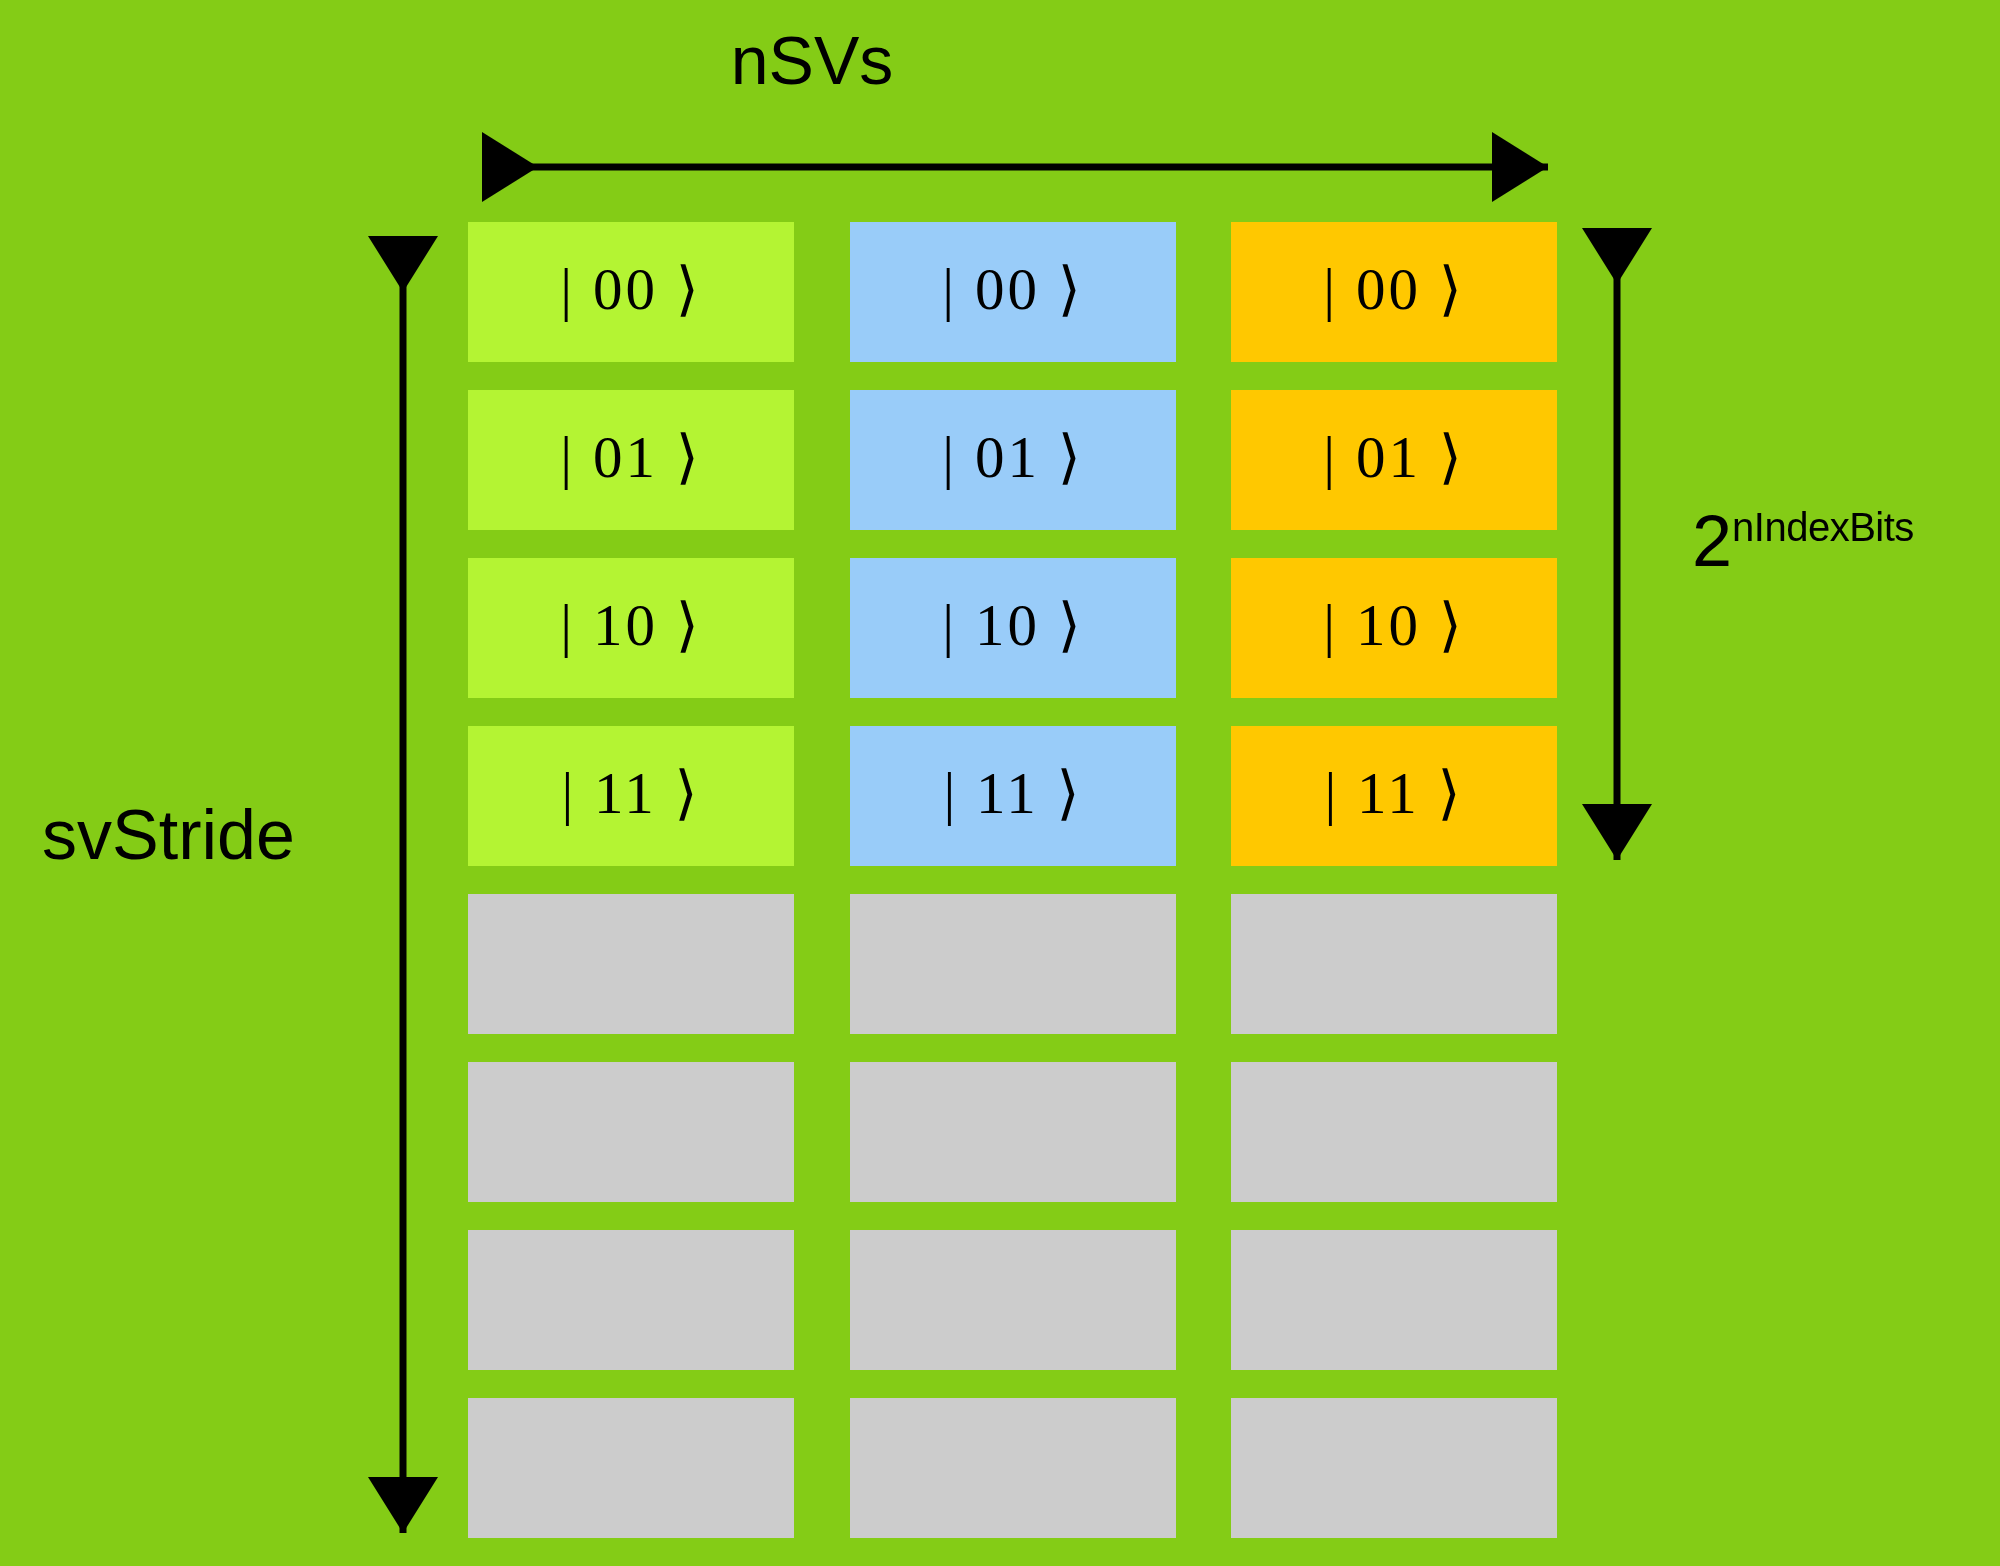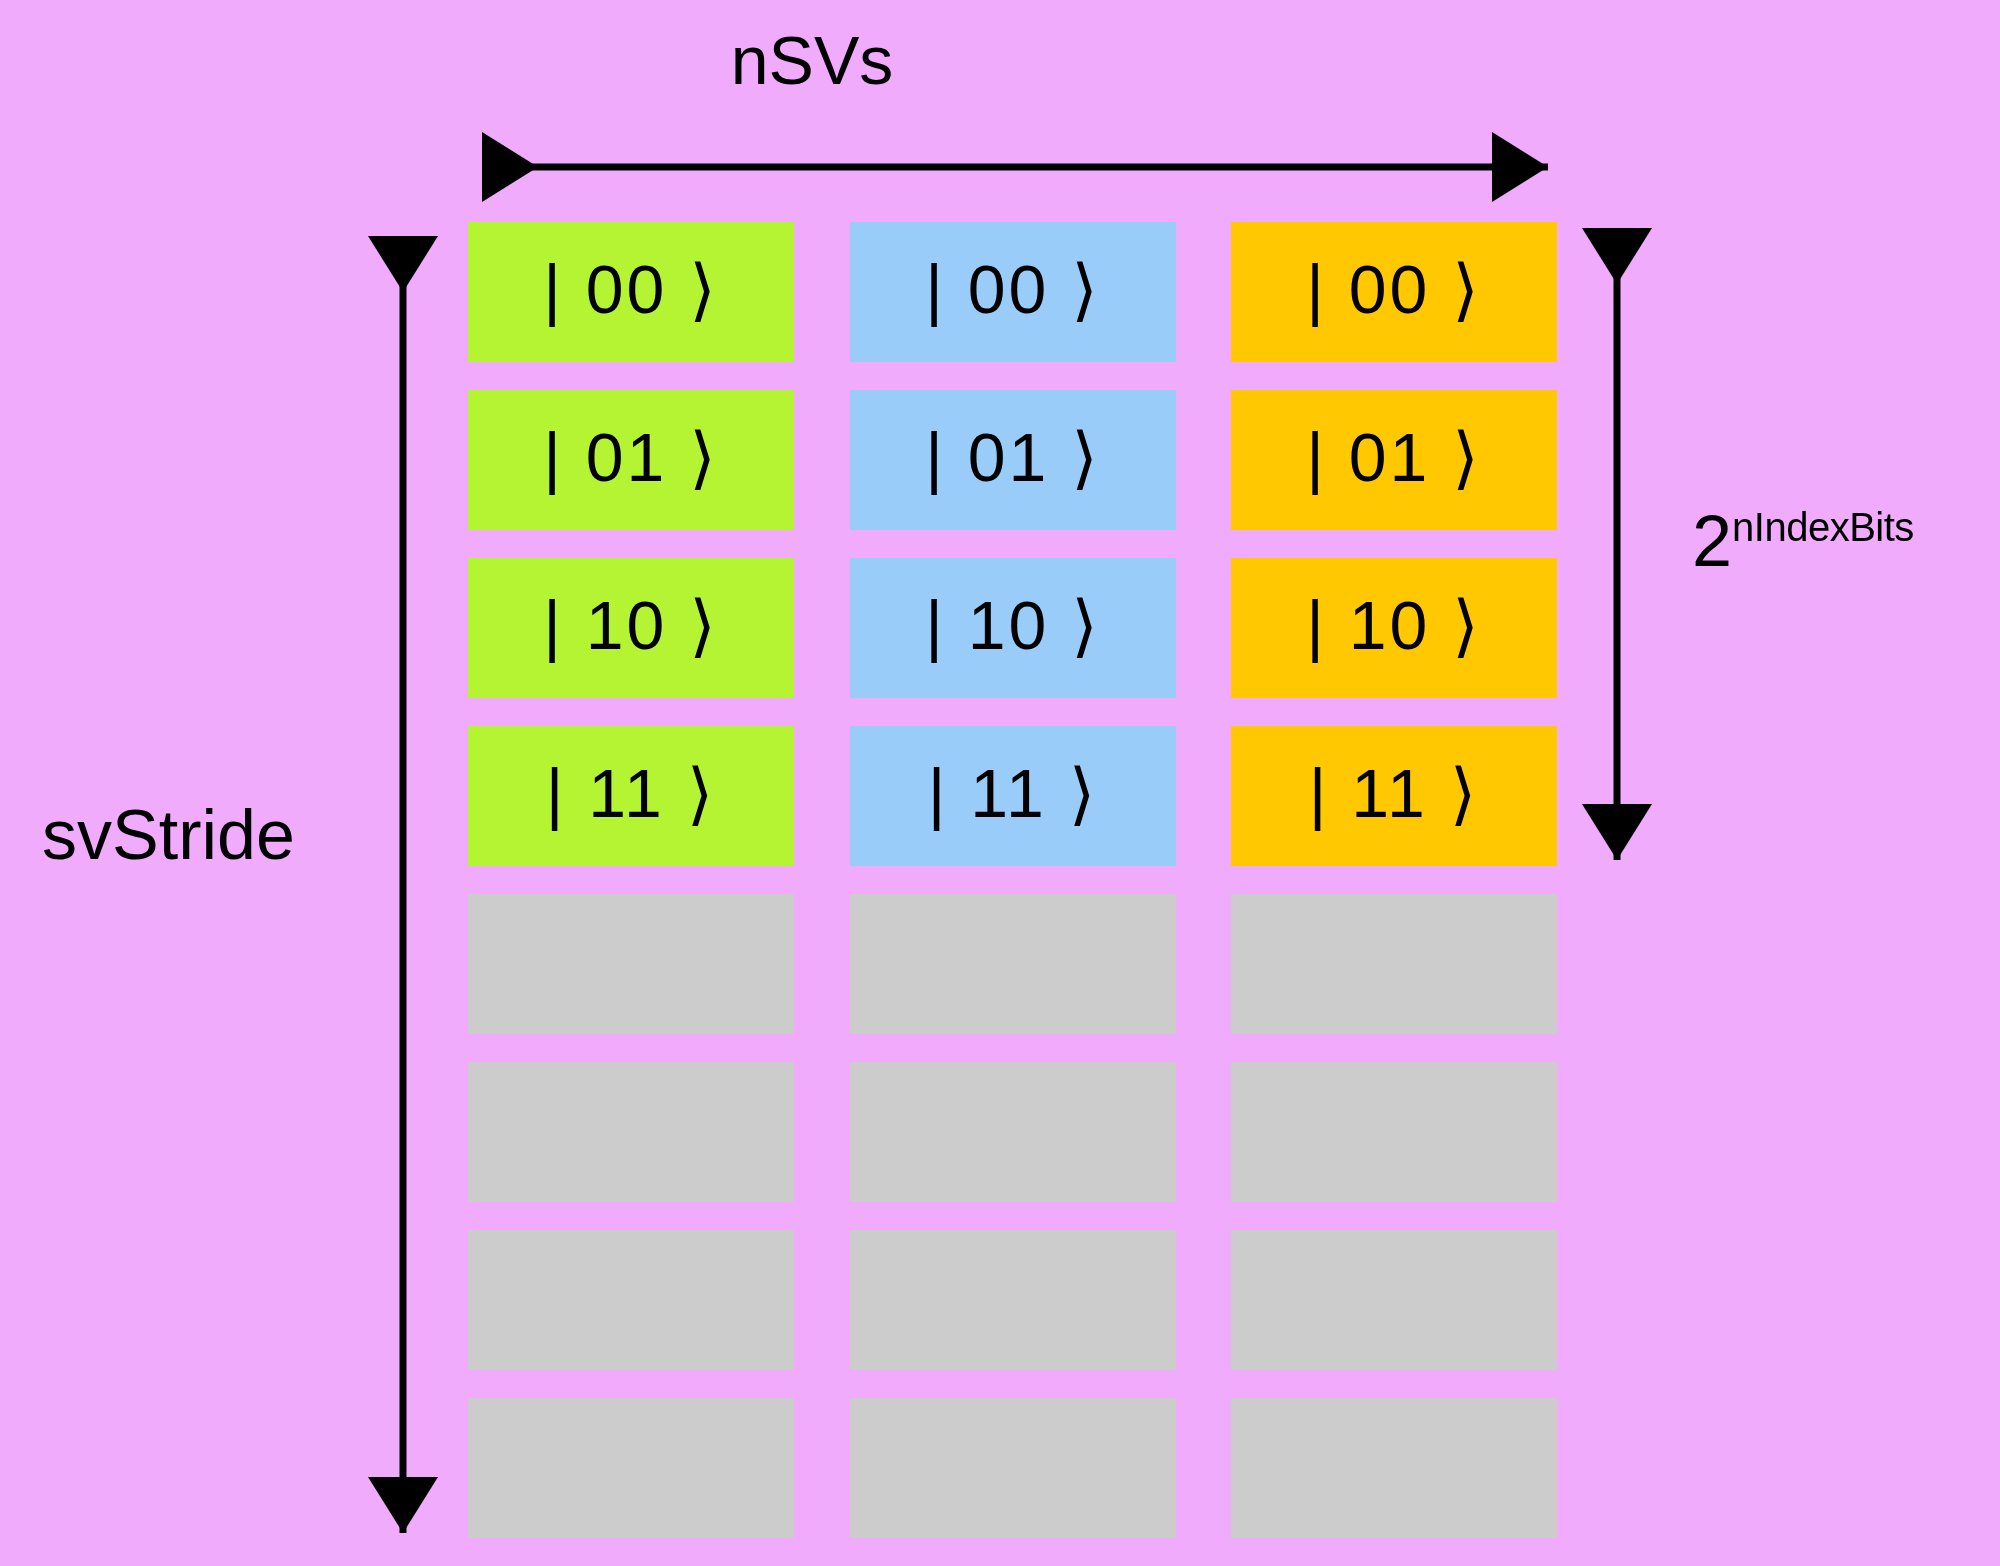--- a/index.html
+++ b/index.html
@@ -8,21 +8,21 @@
     background: #ffffff;
   }
   body {
     font-family: "Liberation Sans", sans-serif;
     -webkit-font-smoothing: antialiased;
   }
   #canvas {
     position: relative;
     width: 2000px;
     height: 1566px;
-    background: #f0abfc;
+    background: #84cc16;
     overflow: hidden;
   }
 
   
   .label {
     position: absolute;
     color: #000000;
     font-family: "Liberation Sans", sans-serif;
     white-space: nowrap;
     line-height: 1;
@@ -78,23 +78,23 @@
     display: flex;
     align-items: center;
     justify-content: center;
     box-sizing: border-box;
   }
   .cell.col0 { left: 0px; }
   .cell.col1 { left: 382px; }
   .cell.col2 { left: 763px; }
 
   .cell .ket {
-    font-size: 68px;
+    font-size: 59px;
     color: #000000;
-    font-family: Liberation Sans, sans-serif;
+    font-family: Liberation Serif, serif;
     letter-spacing: 3px;
     line-height: 1;
     transform: translateY(-3px);
   }
 
   
   #arrows {
     position: absolute;
     left: 0;
     top: 0;

